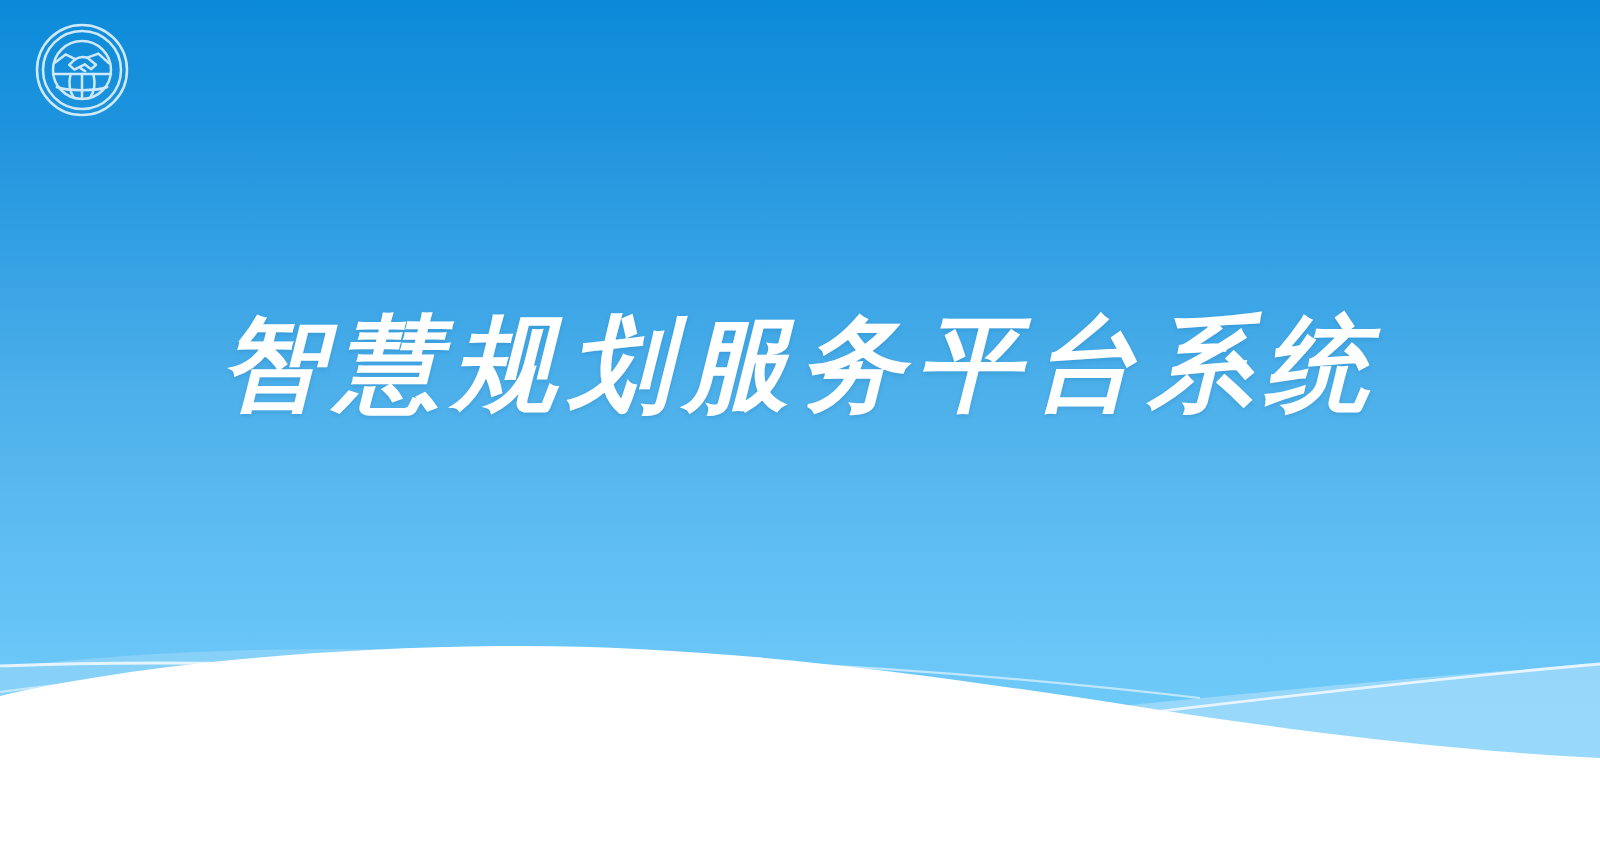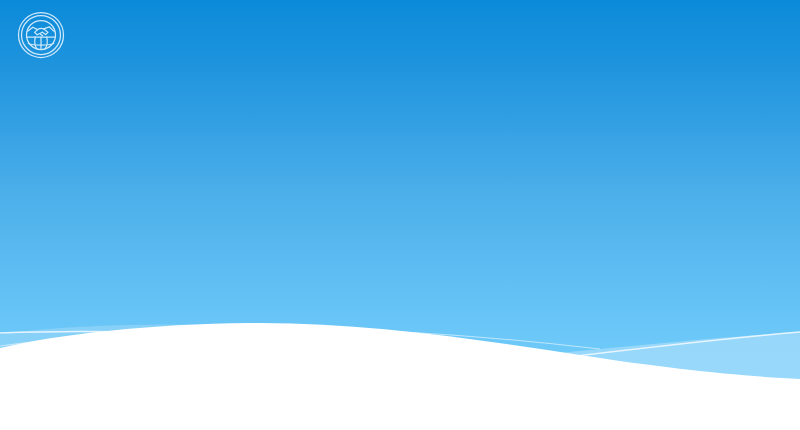--- a/index.html
+++ b/index.html
@@ -114,14 +114,15 @@
       <path d="M30.7,27 C31.8,31.6 31.4,35.6 29,39"></path>
 
       <path d="M11.6,21.2 L16.8,17.2 L21.6,19.6"></path>
       <path d="M38.4,21.6 L33.2,16.8 L27.6,18.8"></path>
       <path d="M21.6,19.6 C23.4,18.4 25.6,18.2 27.6,18.8 L32,22.4 L29.6,24.6 L26.4,22.2"></path>
       <path d="M21.6,19.6 L18.6,22.4 L21.2,24.8 L26.4,22.2"></path>
       <path d="M24.4,24.2 L26.6,25.6"></path>
     </g>
   </svg>
 
+  <div id="app-title">智慧规划服务平台系统</div>
 
 </div>
 
 </body></html>

